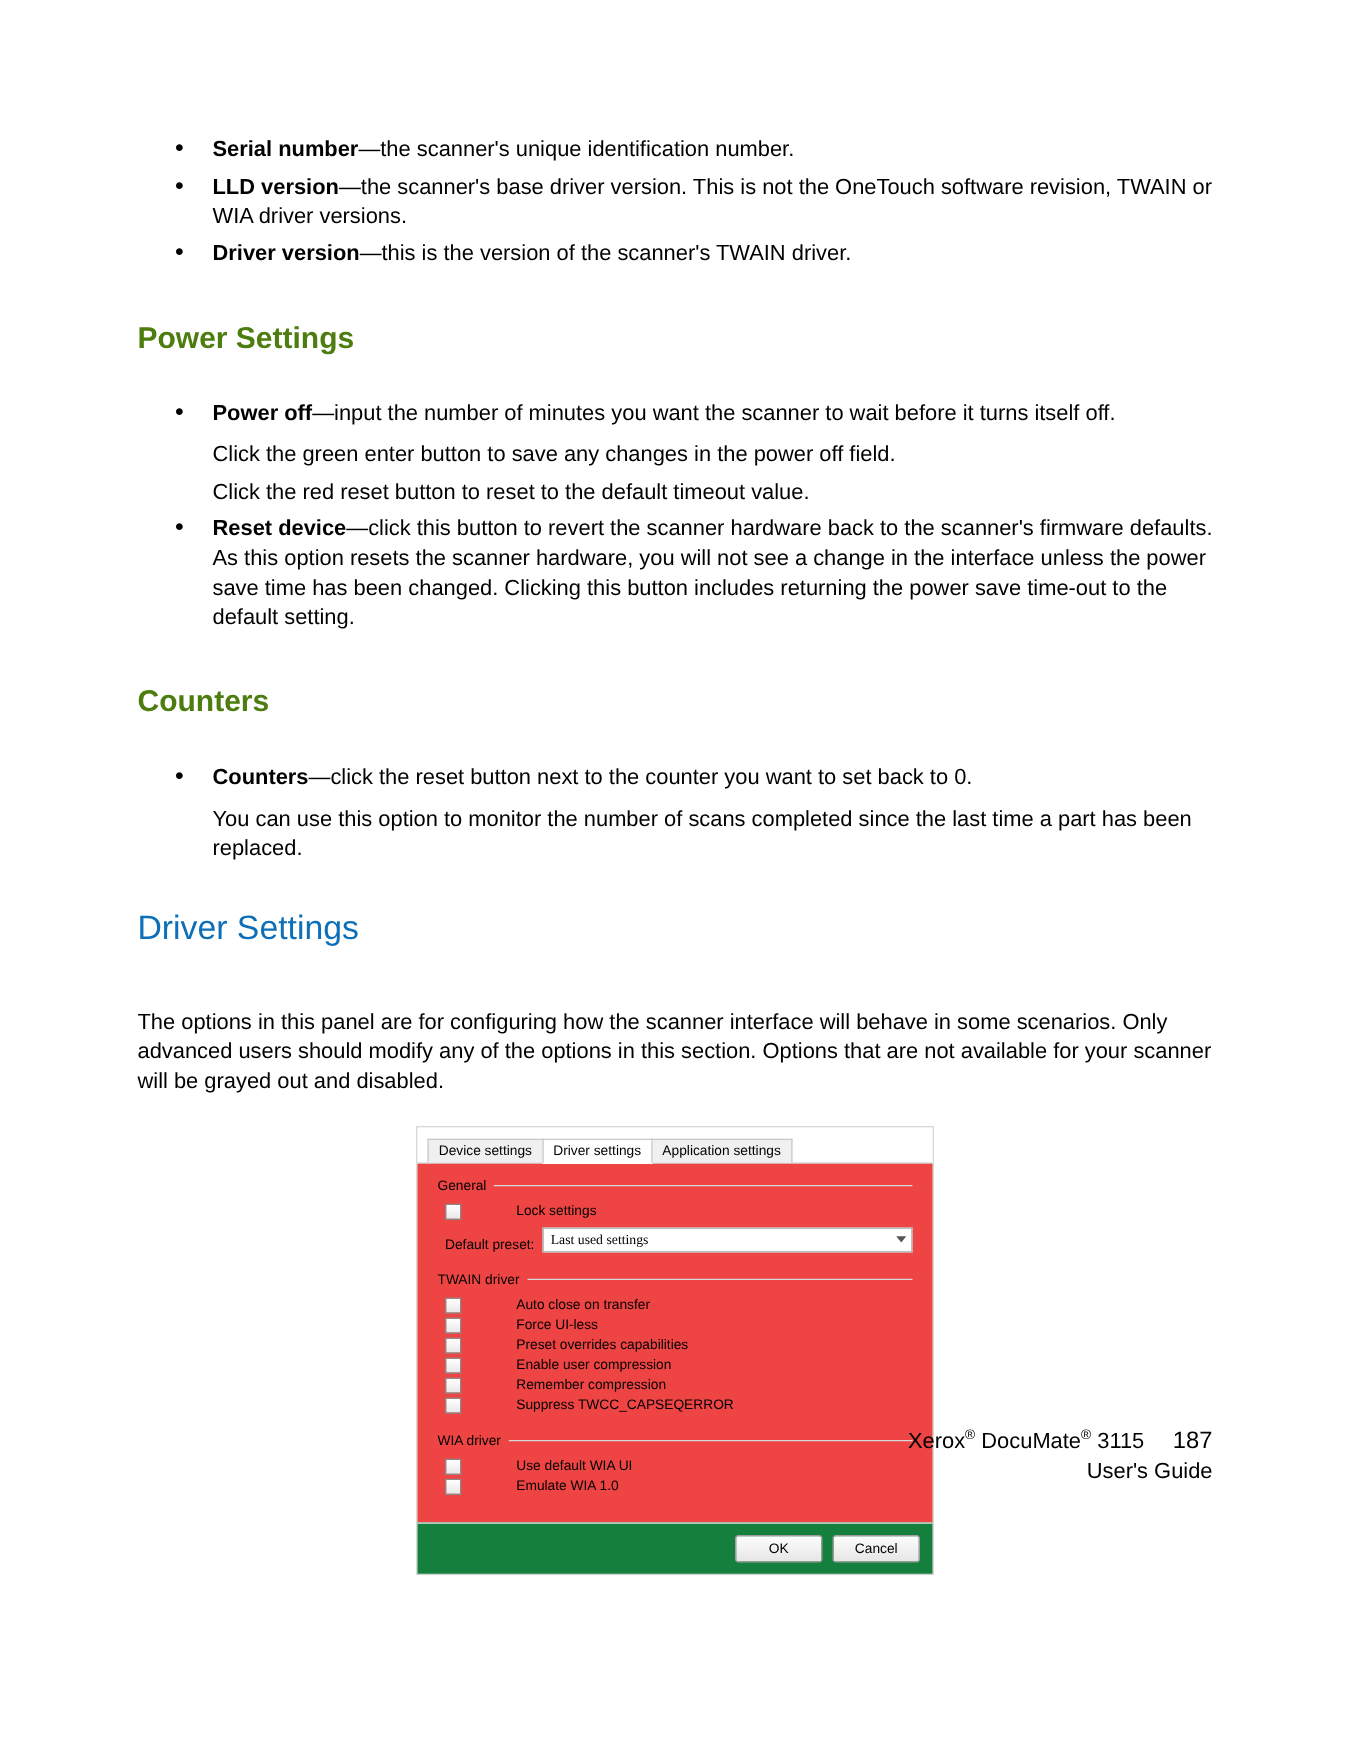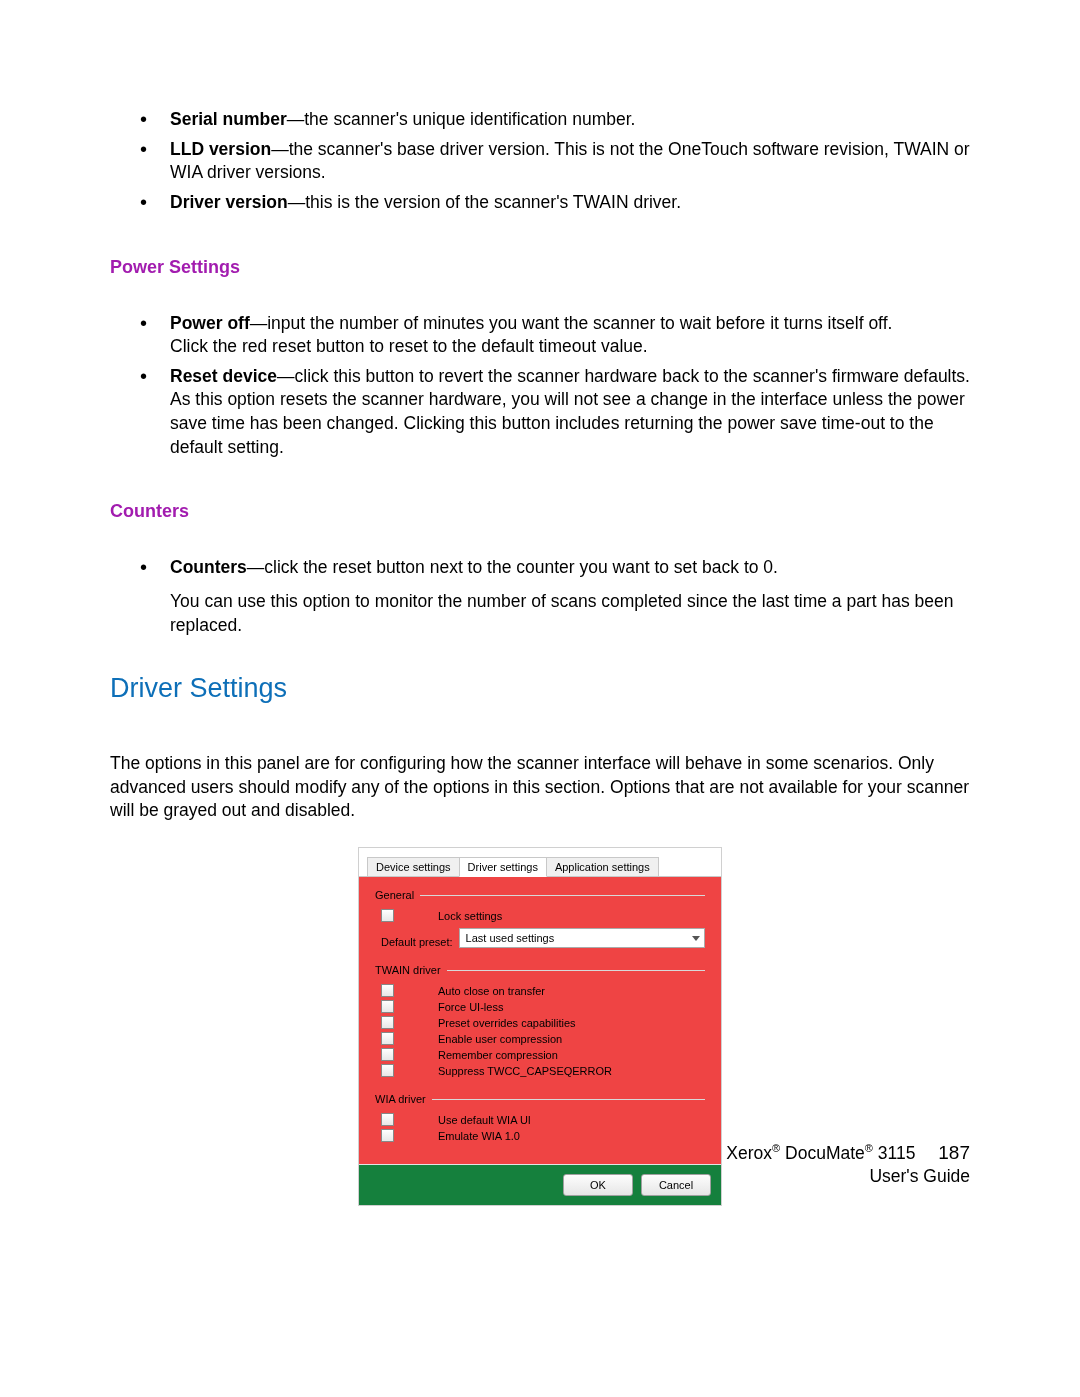--- a/index.html
+++ b/index.html
@@ -28,23 +28,23 @@
   ul.top-list > li::before, ul.body-list > li::before {
     content: "•";
     position: absolute;
     left: 0;
     top: 0;
     font-size: 20px;
     line-height: 1.1;
   }
   .term { font-weight: 700; }
   h3.blue-sub {
-    color: #a21caf;
+    color: #4d7c0f;
     font-weight: 700;
-    font-size: 18px;
+    font-size: 24px;
     margin-top: 42px;
     margin-bottom: 34px;
   }
   h2.blue-main {
     color: #0d6fb8;
     font-weight: 400;
     font-size: 27px;
     margin-top: 36px;
     margin-bottom: 48px;
   }
@@ -56,21 +56,21 @@
   .sub-para { margin-top: 10px; }
   .intro { margin-bottom: 24px; }
 
   
   .dialog-wrap {
     display: flex;
     justify-content: center;
     margin-top: 18px;
   }
   .dialog {
-    width: 364px;
+    width: 414px;
     border: 1px solid #d0d0d0;
     background: #f5f5f5;
     font-family: "Segoe UI", Tahoma, sans-serif;
     font-size: 11px;
     color: #000;
   }
   .tabs {
     display: flex;
     align-items: flex-end;
     padding: 9px 8px 0 8px;
@@ -133,20 +133,21 @@
   }
   .combo {
     flex: 1;
     height: 20px;
     border: 1px solid #aaa;
     background: #fff;
     display: flex;
     align-items: center;
     justify-content: space-between;
     padding: 0 4px 0 6px;
+    font-family: Liberation Serif, serif;
   }
   .combo .arrow {
     width: 0; height: 0;
     border-left: 4px solid transparent;
     border-right: 4px solid transparent;
     border-top: 5px solid #555;
   }
   .btn-row {
     display: flex;
     justify-content: flex-end;
@@ -193,20 +194,21 @@
     <li>
       <span class="term">Driver version</span><span>—this is the version of the scanner's TWAIN driver.</span>
     </li>
   </ul>
 
   <h3 class="blue-sub">Power Settings</h3>
 
   <ul class="body-list">
     <li>
       <span class="term">Power off</span><span>—input the number of minutes you want the scanner to wait before it turns itself off.</span>
+      <div class="para sub-para">Click the green enter button to save any changes in the power off field.</div>
       <div class="para">Click the red reset button to reset to the default timeout value.</div>
     </li>
     <li>
       <span class="term">Reset device</span><span>—click this button to revert the scanner hardware back to the scanner's firmware defaults. As this option resets the scanner hardware, you will not see a change in the interface unless the power save time has been changed. Clicking this button includes returning the power save time-out to the default setting.</span>
     </li>
   </ul>
 
   <h3 class="blue-sub">Counters</h3>
 
   <ul class="body-list">

